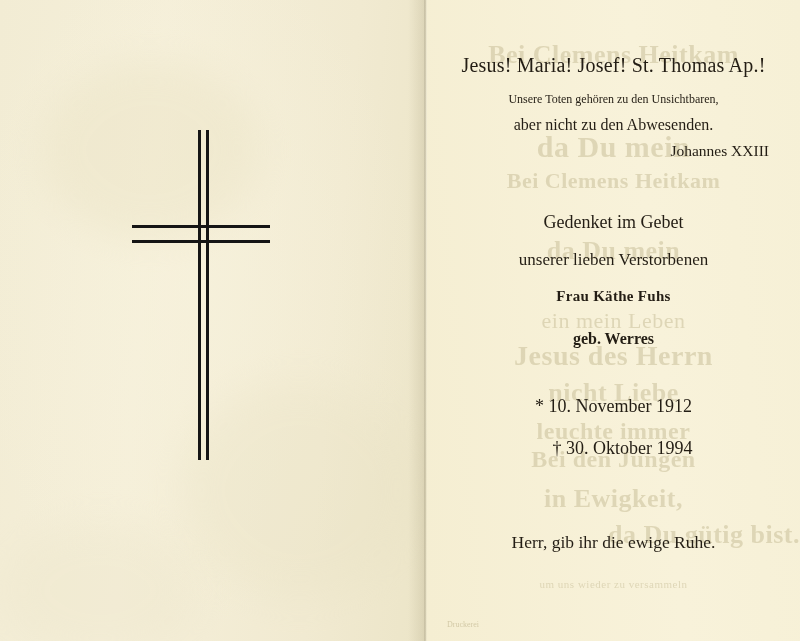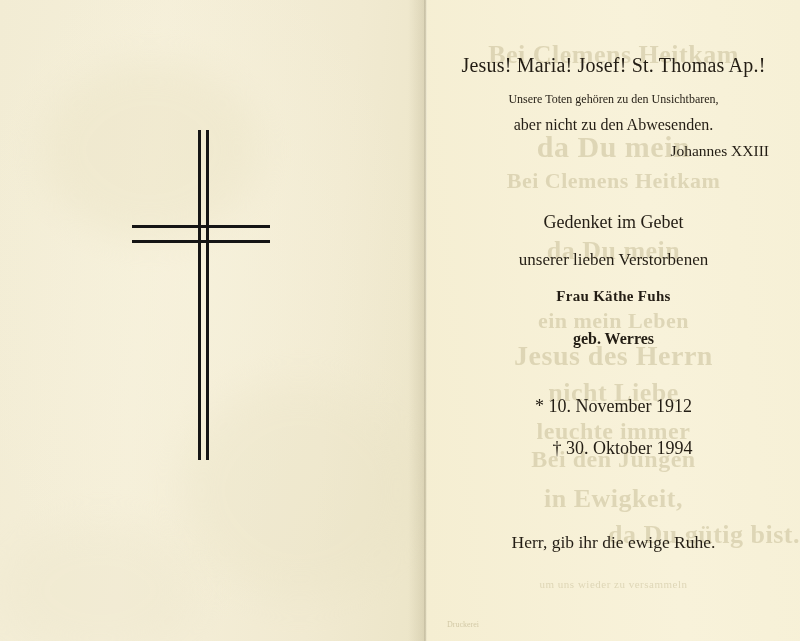--- a/index.html
+++ b/index.html
@@ -156,21 +156,21 @@
 
   <div class="fold-shadow"></div>
   <div class="fold"></div>
 
   <div class="right-panel">
 
     <div class="ghost" style="top:40px; font-size:26px; font-weight:bold;">Bei Clemens Heitkam</div>
     <div class="ghost" style="top:130px; font-size:30px; font-weight:bold;">da Du mein</div>
     <div class="ghost" style="top:168px; font-size:22px; font-weight:bold;">Bei Clemens Heitkam</div>
     <div class="ghost" style="top:236px; font-size:26px; font-weight:bold;">da Du mein</div>
-    <div class="ghost" style="top:308px; font-size:22px; font-weight:bold;">ein mein Leben</div>
+    <div class="ghost" style="top:308px; font-size:22px; font-weight:normal;">ein mein Leben</div>
     <div class="ghost" style="top:340px; font-size:28px; font-weight:bold;">Jesus des Herrn</div>
     <div class="ghost" style="top:378px; font-size:26px; font-weight:bold;">nicht Liebe</div>
     <div class="ghost" style="top:418px; font-size:24px; font-weight:bold;">leuchte immer</div>
     <div class="ghost" style="top:446px; font-size:24px; font-weight:bold;">Bei den Jungen</div>
     <div class="ghost" style="top:484px; font-size:26px; font-weight:bold;">in Ewigkeit,</div>
     <div class="ghost" style="top:520px; font-size:26px; font-weight:bold;text-align:right;">da Du gütig bist.</div>
     <div class="ghost" style="top:578px; font-size:11px;">um uns wieder zu versammeln</div>
     <div class="tiny-ghost" style="left:20px; top:620px;">Druckerei</div>
 
     <div class="txt invocation">Jesus! Maria! Josef! St. Thomas Ap.!</div>

